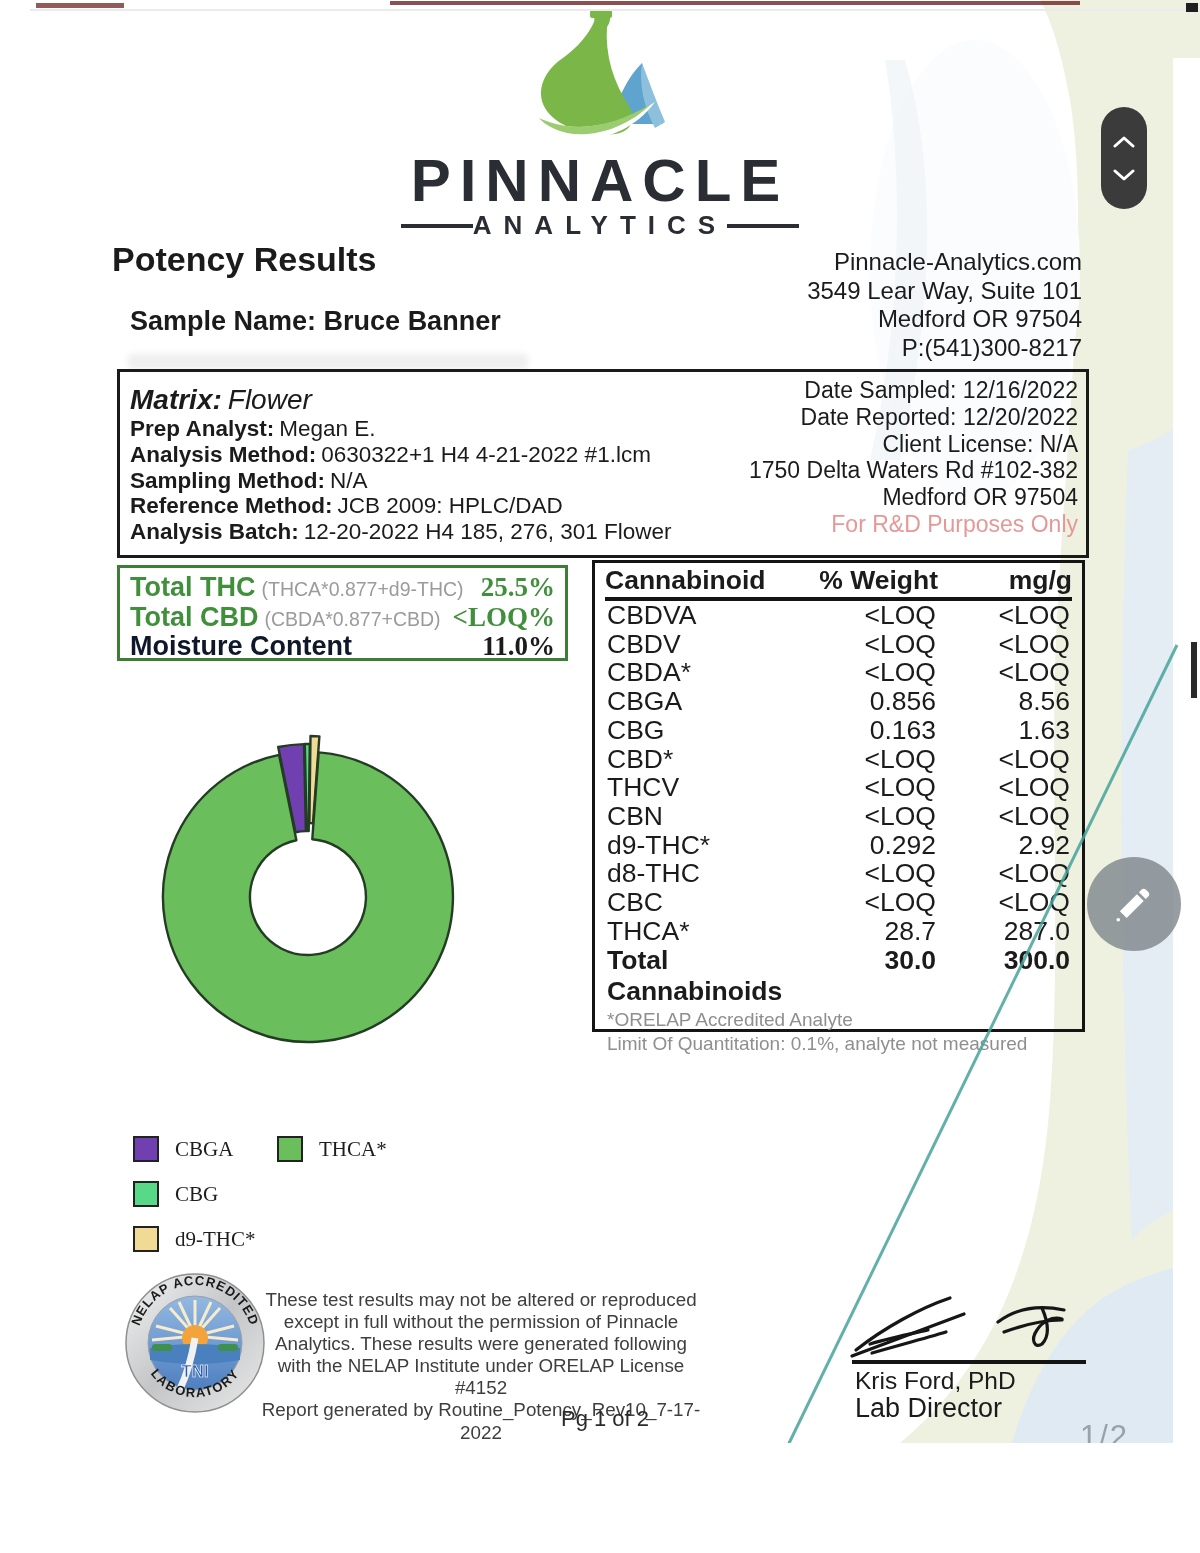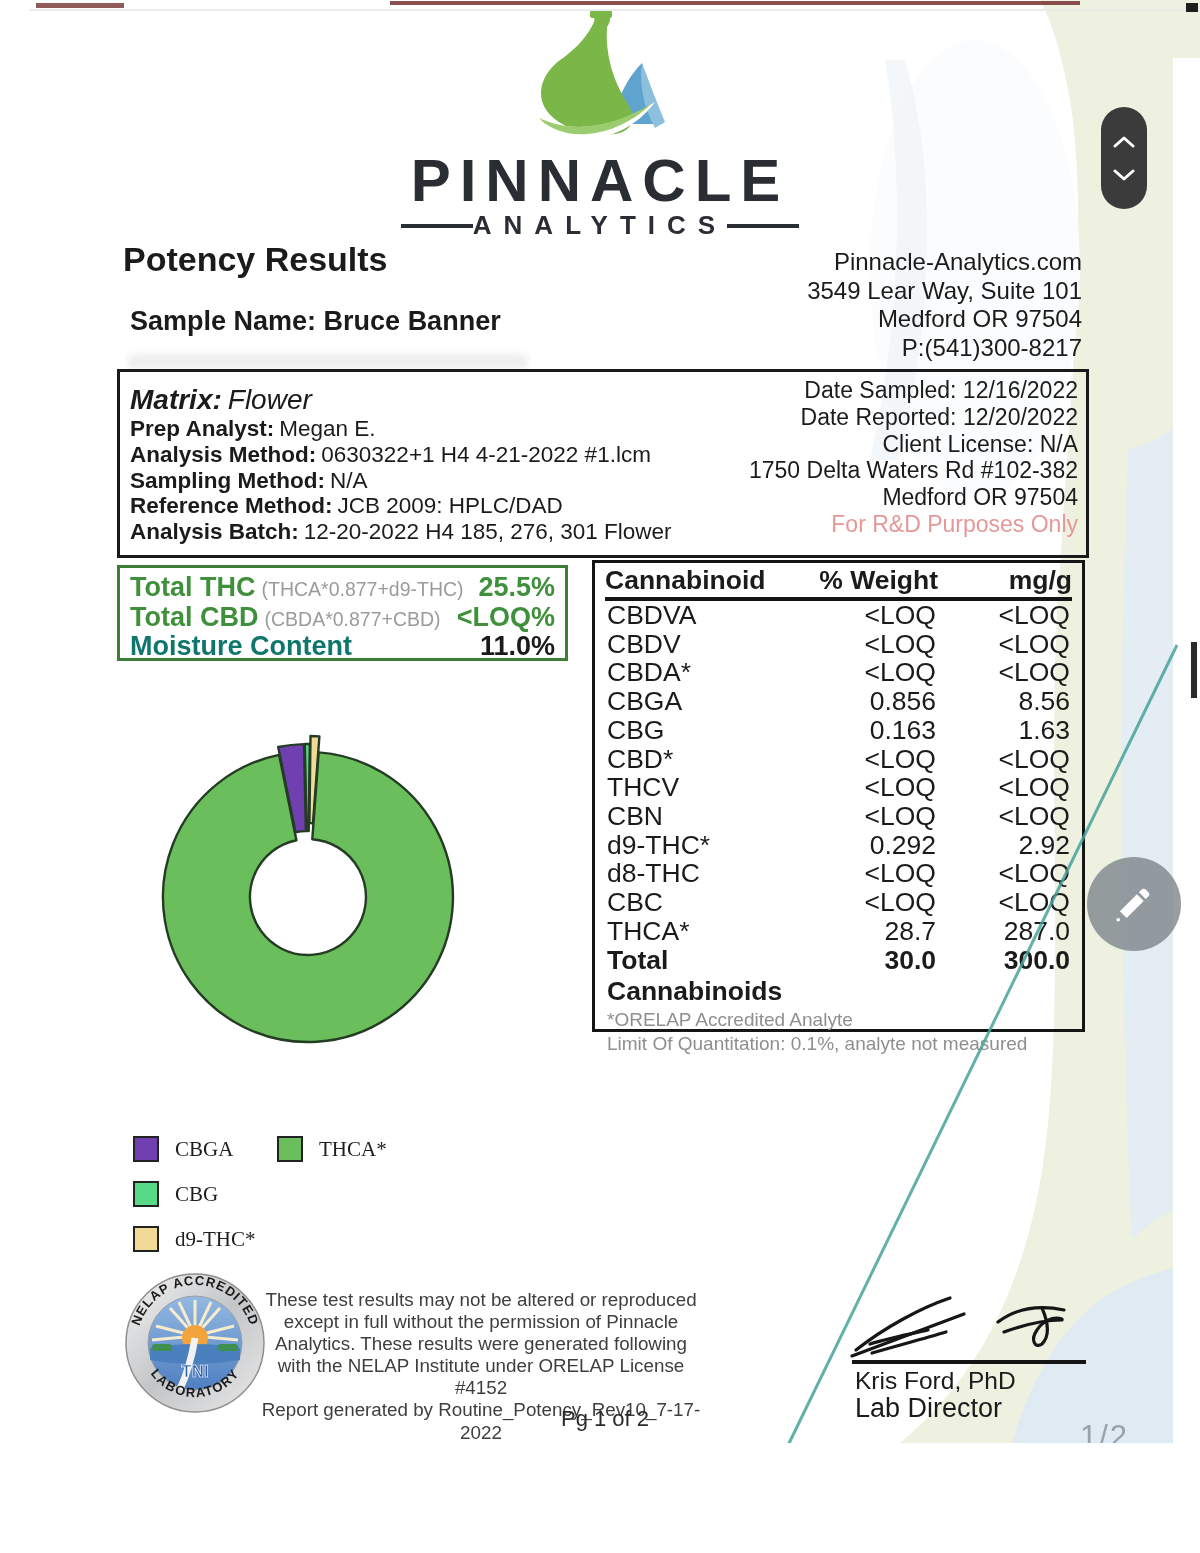--- a/index.html
+++ b/index.html
@@ -13,21 +13,21 @@
   #overlay-layer{position:absolute;left:0;top:0;z-index:3;pointer-events:none;}
 
   
   .brand-name{left:0;right:0;top:146px;text-align:center;font-size:60px;font-weight:bold;
               letter-spacing:9px;color:#2a2d33;z-index:2;}
   .brand-sub{left:0;right:0;top:210px;display:flex;justify-content:center;align-items:center;
              z-index:2;}
   .brand-sub .txt{font-size:26px;font-weight:bold;letter-spacing:12px;color:#2a2d33;}
   .brand-sub .dash{width:72px;height:4px;background:#2a2d33;}
 
-  .doc-title{left:123px;top:240px;font-size:34px;font-weight:bold;z-index:2;}
+  .doc-title{left:112px;top:240px;font-size:34px;font-weight:bold;z-index:2;}
   .contact{left:690px;width:392px;top:248px;text-align:right;font-size:24px;line-height:28.5px;z-index:2;}
   .sample-line{left:130px;top:306px;font-size:27px;font-weight:bold;z-index:2;}
   .smudge{left:128px;top:354px;width:400px;height:15px;background:#c9c9c9;opacity:.3;
           filter:blur(3px);border-radius:4px;z-index:2;}
 
   
   .info-box{left:117px;top:369px;width:966px;height:183px;border:3px solid #1a1a1a;z-index:2;background:transparent;}
   .info-left{position:absolute;left:10px;top:12px;}
   .matrix-line{font-size:28px;line-height:32px;font-style:italic;}
   .matrix-line b{margin-right:6px;}
@@ -35,21 +35,21 @@
   .info-field b{margin-right:5px;}
   .info-right{position:absolute;right:8px;top:5px;text-align:right;font-size:23px;line-height:26.8px;}
   .rd-notice{color:#e59898;}
 
   
   .summary-box{left:117px;top:565px;width:451px;height:96px;border:3.5px solid #3e7d35;
                padding:4px 10px;box-sizing:border-box;z-index:2;background:transparent;}
   .s-row{display:flex;align-items:baseline;height:29.5px;}
   .s-label{font-size:27px;font-weight:bold;}
   .s-formula{font-size:19.5px;color:#9b9b9b;margin-left:6px;}
-  .s-value{margin-left:auto;font-size:27px;font-weight:bold;}
+  .s-value{margin-left:auto;font-size:27px;font-weight:bold;font-family:Liberation Serif, serif;}
 
   
   .ctable{left:592px;top:560px;width:493px;height:472px;border:3.5px solid #141414;
           padding:2px 12px 0 12px;box-sizing:border-box;z-index:2;background:transparent;}
   .ct-head{display:grid;grid-template-columns:1fr 160px 110px;font-size:26.5px;font-weight:bold;
            border-bottom:4px solid #141414;padding-bottom:1px;margin:0 -2px;}
   .ct-row,.ct-total{display:grid;grid-template-columns:1fr 160px 110px;font-size:26.5px;line-height:28.7px;}
   .ct-total{font-weight:bold;line-height:31px;}
   .c2{text-align:right;padding-right:24px;}
   .c3{text-align:right;}
@@ -157,21 +157,21 @@
         <span class="s-label" style="color: rgb(63, 143, 59);">Total THC</span>
         <span class="s-formula">(THCA*0.877+d9-THC)</span>
         <span class="s-value" style="color: rgb(63, 143, 59);">25.5%</span>
       </div>
       <div class="s-row">
         <span class="s-label" style="color: rgb(63, 143, 59);">Total CBD</span>
         <span class="s-formula">(CBDA*0.877+CBD)</span>
         <span class="s-value" style="color: rgb(63, 143, 59);">&lt;LOQ%</span>
       </div>
       <div class="s-row">
-        <span class="s-label" style="color: #0f766e;">Moisture Content</span>
+        <span class="s-label" style="color: #0f172a;">Moisture Content</span>
         <span class="s-value" style="color: rgb(27, 27, 27);">11.0%</span>
       </div>
     </div>
 
   <div class="abs ctable">
     <div class="ct-head">
       <span>Cannabinoid</span>
       <span class="c2">% Weight</span>
       <span class="c3">mg/g</span>
     </div>

